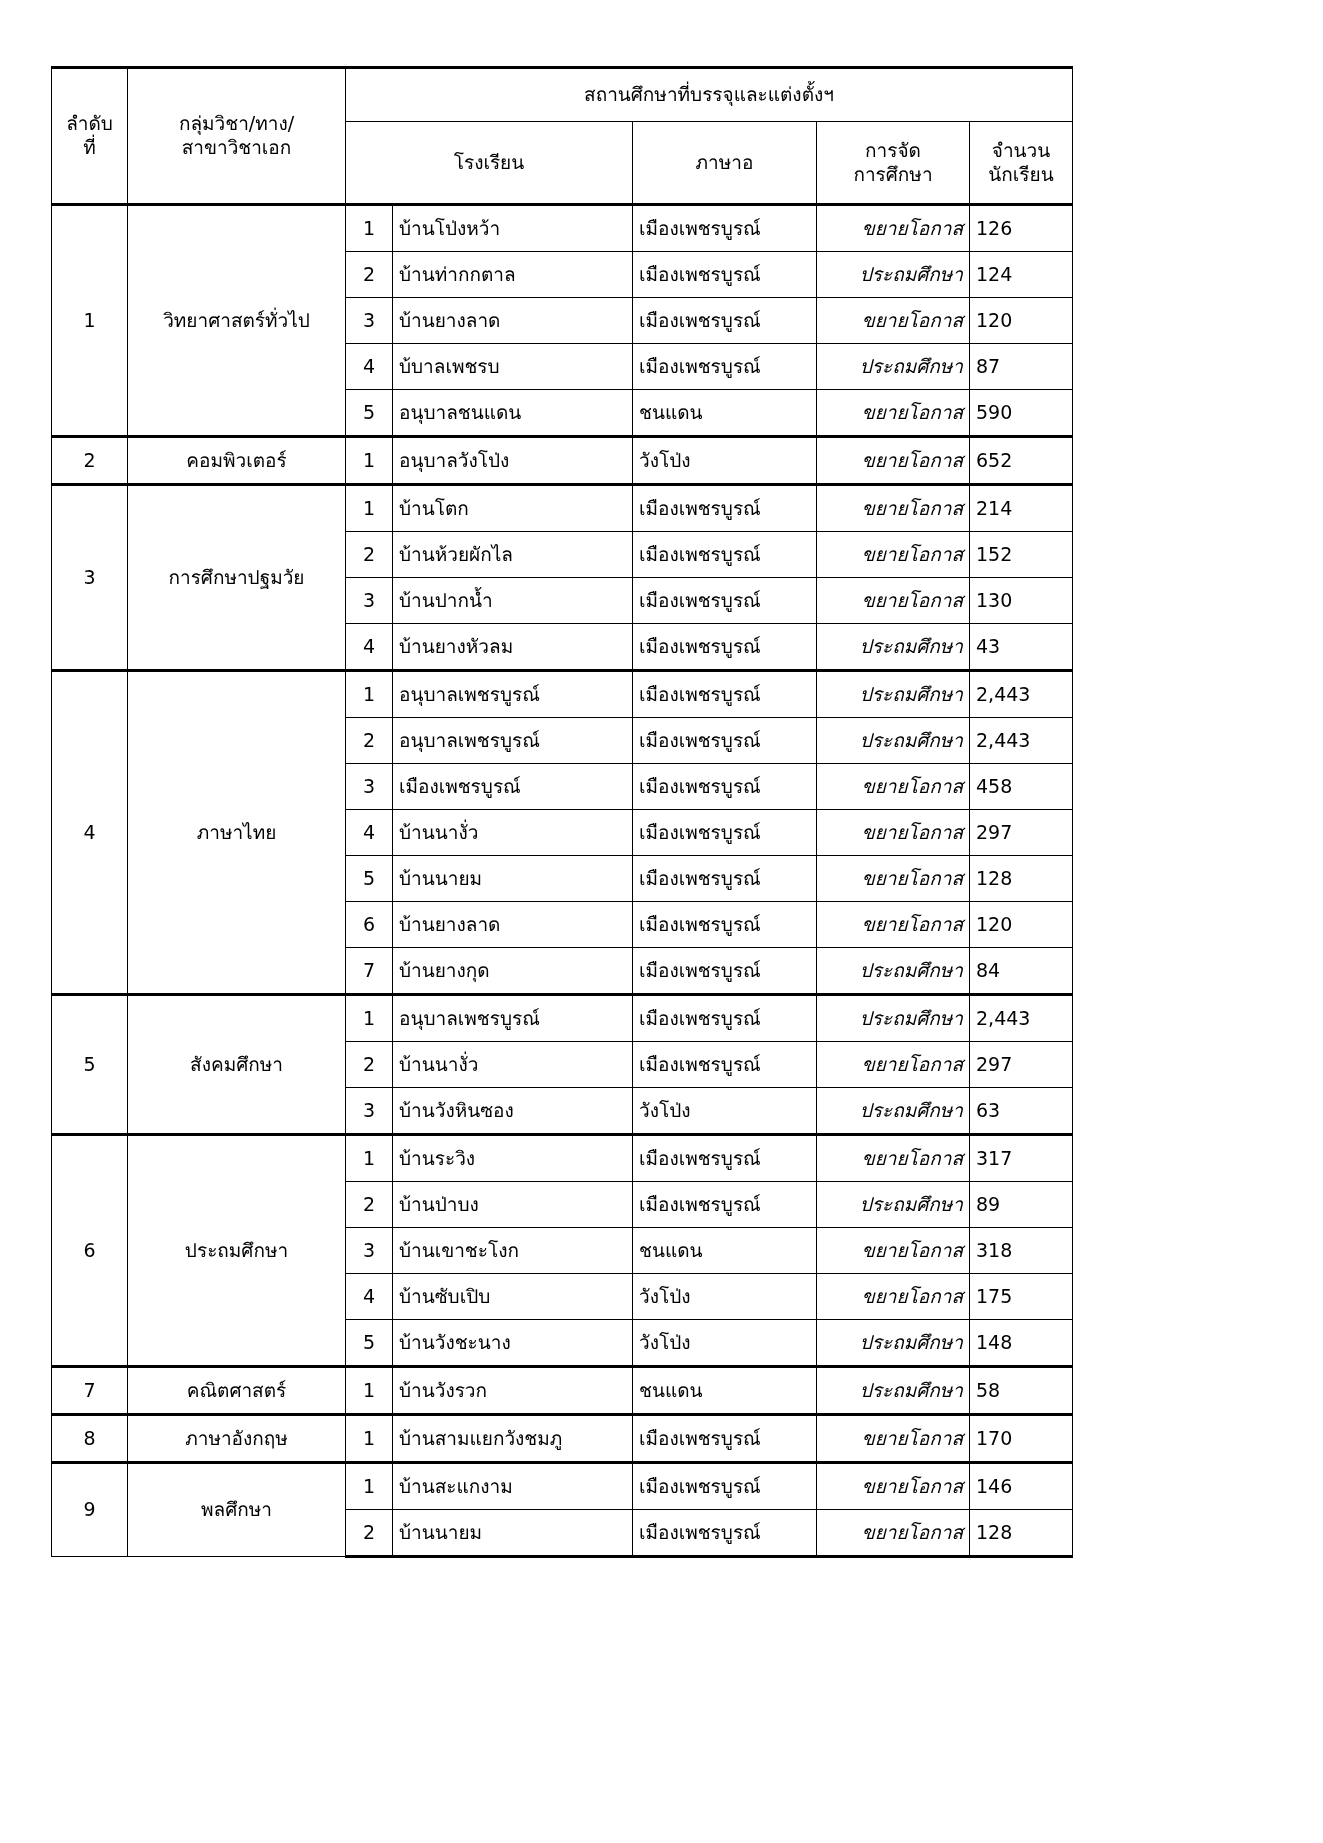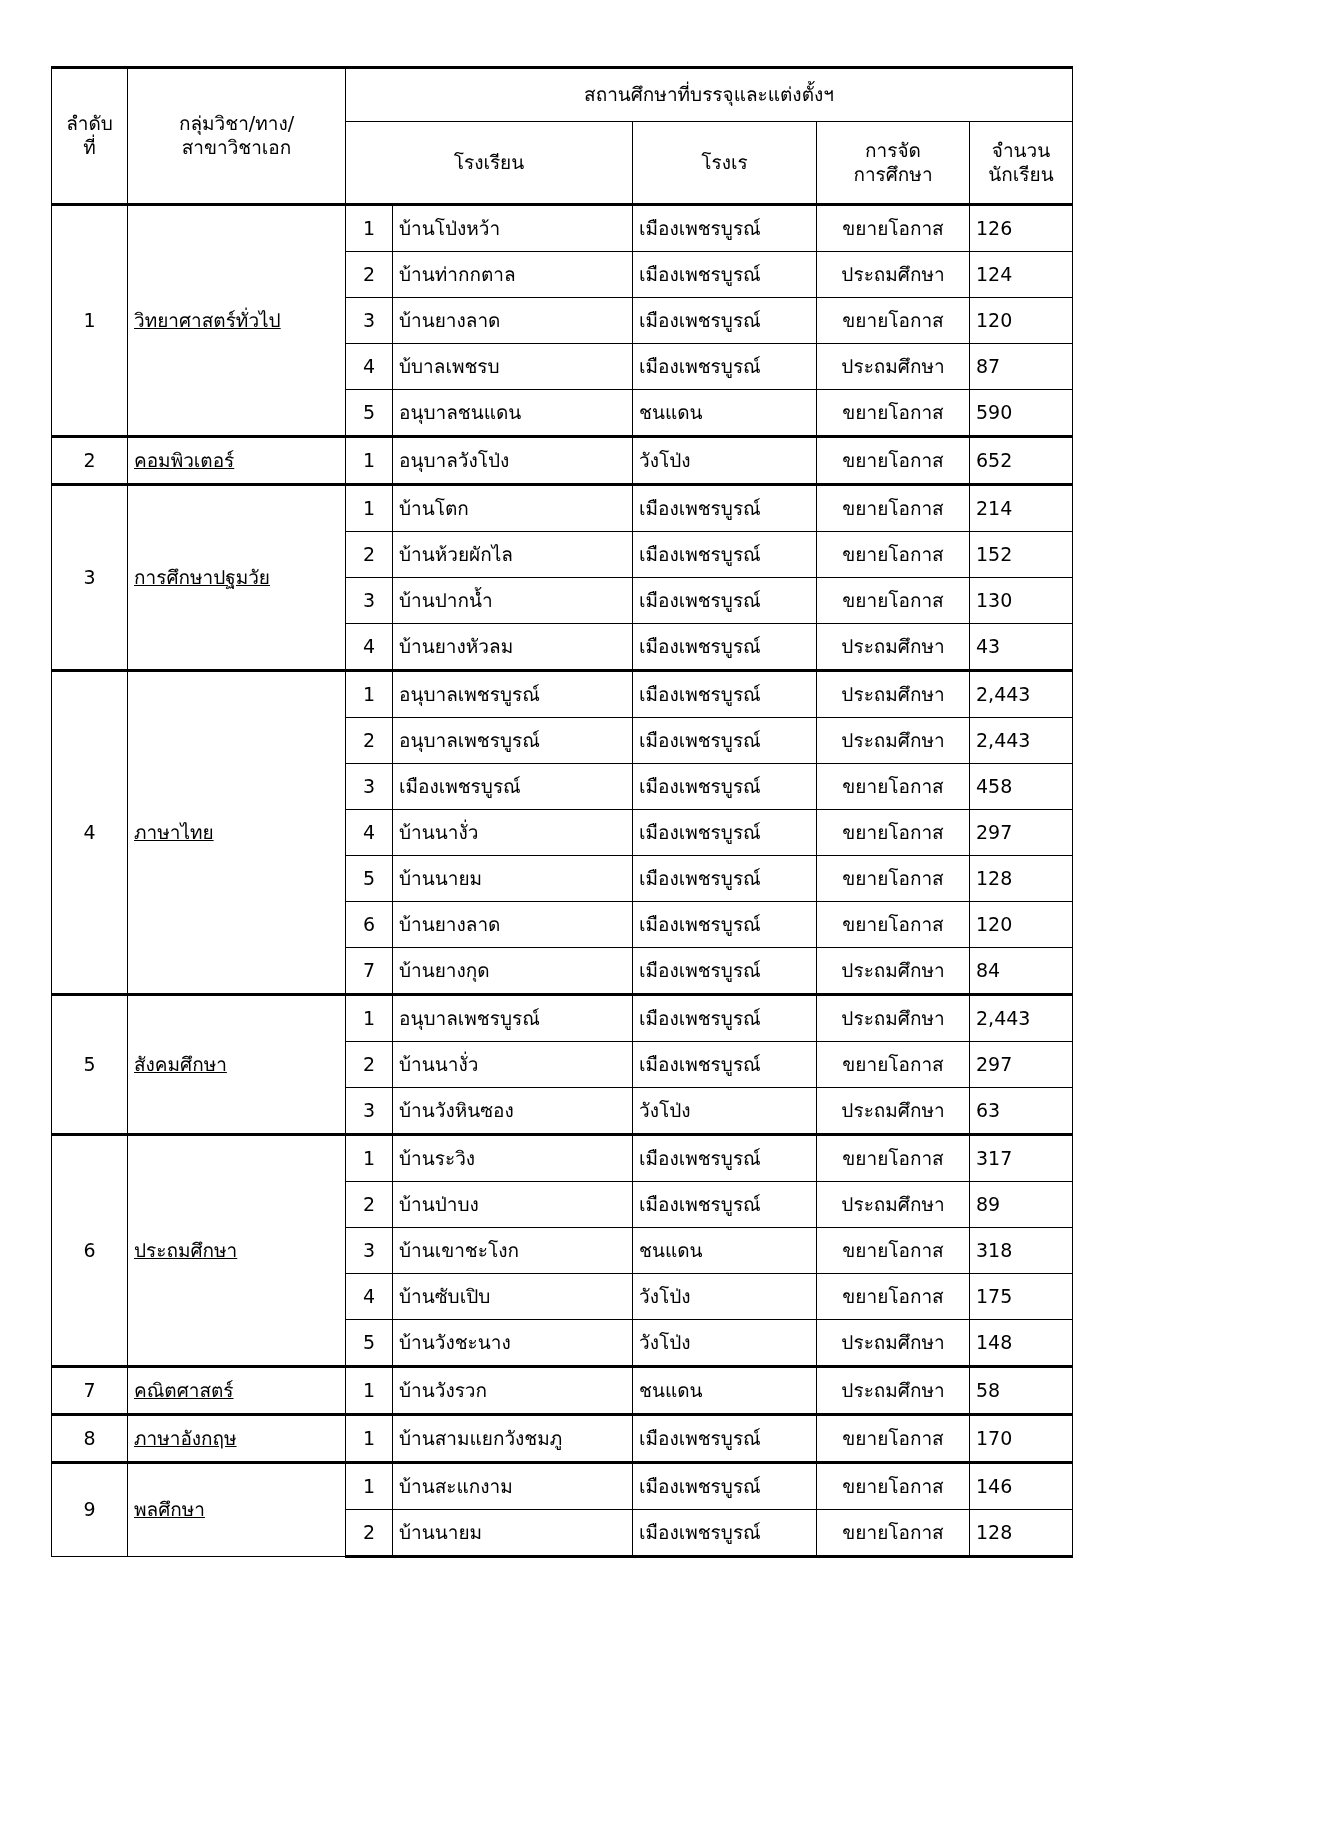--- a/index.html
+++ b/index.html
@@ -59,43 +59,43 @@
 
   .hdr-line { display: block; }
 
   
   .cell-seq {
     text-align: center;
     vertical-align: top;
     padding-top: 9px;
   }
   .cell-subject {
-    text-align: left;
+    text-align: center;
     vertical-align: top;
     padding-top: 9px;
     padding-left: 9px;
-    text-decoration: underline;
   }
   .cell-no {
     text-align: center;
     vertical-align: middle;
   }
   .cell-school {
     text-align: left;
     padding-left: 8px;
     margin-top: 36px;
   }
   .cell-district {
     text-align: left;
     padding-left: 8px;
   }
   .cell-manage {
-    text-align: center;
+    text-align: right;
     padding-left: 8px;
     font-size: 18px;
+    font-style: italic;
   }
   .cell-count {
     text-align: left;
   }
   tr.data-row td { height: 45px; }
 
   
   tr.group-start > td {
     border-top: 3px solid #000000;
   }
@@ -130,21 +130,21 @@
           <span class="hdr-line">ที่</span>
         </td>
         <td class="hdr hdr-tall thick-right" rowspan="2">
           <span class="hdr-line">กลุ่มวิชา/ทาง/</span>
           <span class="hdr-line">สาขาวิชาเอก</span>
         </td>
         <td class="hdr hdr-span right-edge" colspan="5">สถานศึกษาที่บรรจุและแต่งตั้งฯ</td>
       </tr>
       <tr>
         <td class="hdr hdr-sub" colspan="2">โรงเรียน</td>
-        <td class="hdr hdr-sub thick-right">โรงเร</td>
+        <td class="hdr hdr-sub thick-right">ภาษาอ</td>
         <td class="hdr hdr-sub">
           <span class="hdr-line">การจัด</span>
           <span class="hdr-line">การศึกษา</span>
         </td>
         <td class="hdr hdr-sub right-edge">
           <span class="hdr-line">จำนวน</span>
           <span class="hdr-line">นักเรียน</span>
         </td>
       </tr>
     </thead>

